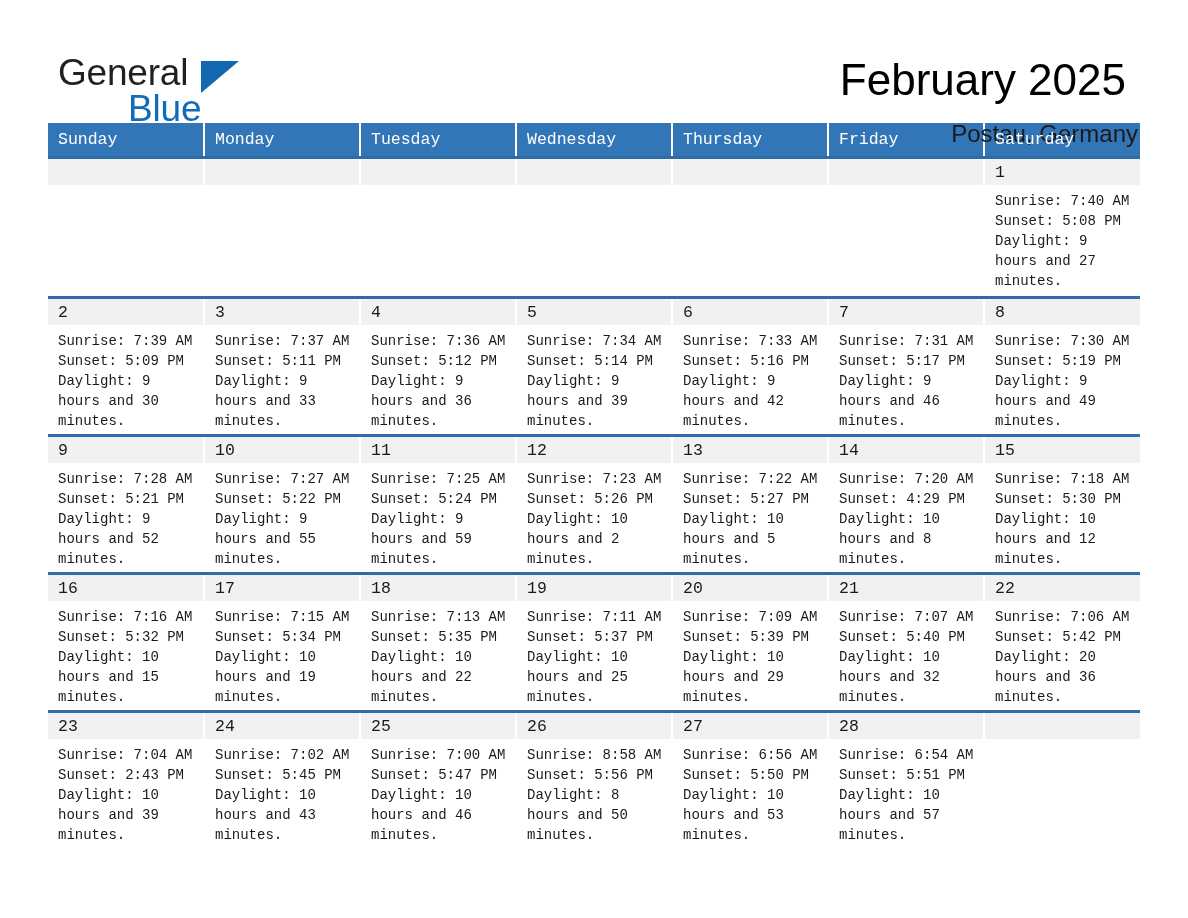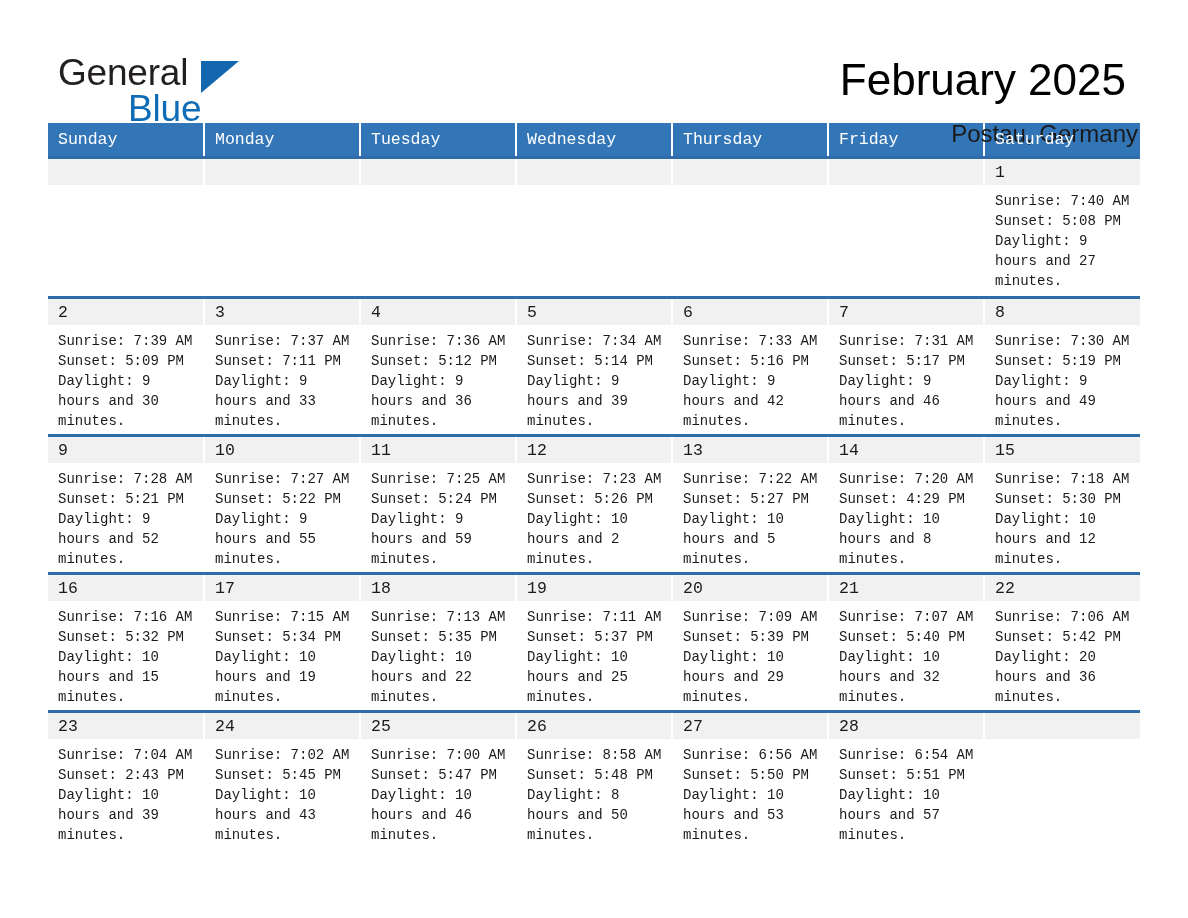--- a/index.html
+++ b/index.html
@@ -201,21 +201,21 @@
             <div class="cell-body">
               <div>Sunrise: 7:39 AM</div>
               <div>Sunset: 5:09 PM</div>
               <div>Daylight: 9 hours and 30 minutes.</div>
             </div>
           </td>
           <td class="">
             <div class="daynum-band">3</div>
             <div class="cell-body">
               <div>Sunrise: 7:37 AM</div>
-              <div>Sunset: 7:11 PM</div>
+              <div>Sunset: 5:11 PM</div>
               <div>Daylight: 9 hours and 33 minutes.</div>
             </div>
           </td>
           <td class="">
             <div class="daynum-band">4</div>
             <div class="cell-body">
               <div>Sunrise: 7:36 AM</div>
               <div>Sunset: 5:12 PM</div>
               <div>Daylight: 9 hours and 36 minutes.</div>
             </div>
@@ -391,21 +391,21 @@
             <div class="cell-body">
               <div>Sunrise: 7:00 AM</div>
               <div>Sunset: 5:47 PM</div>
               <div>Daylight: 10 hours and 46 minutes.</div>
             </div>
           </td>
           <td class="">
             <div class="daynum-band">26</div>
             <div class="cell-body">
               <div>Sunrise: 8:58 AM</div>
-              <div>Sunset: 5:48 PM</div>
+              <div>Sunset: 5:56 PM</div>
               <div>Daylight: 8 hours and 50 minutes.</div>
             </div>
           </td>
           <td class="">
             <div class="daynum-band">27</div>
             <div class="cell-body">
               <div>Sunrise: 6:56 AM</div>
               <div>Sunset: 5:50 PM</div>
               <div>Daylight: 10 hours and 53 minutes.</div>
             </div>

